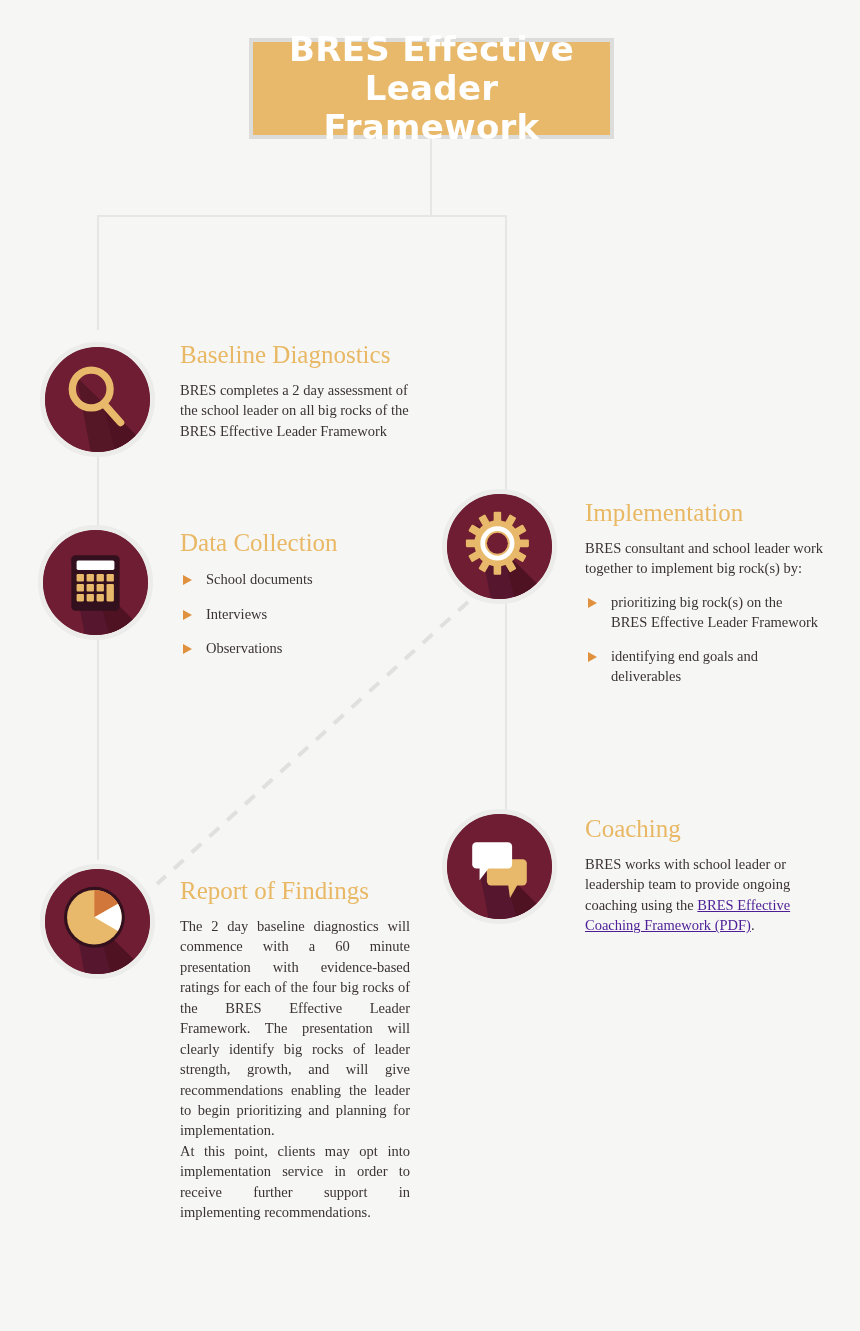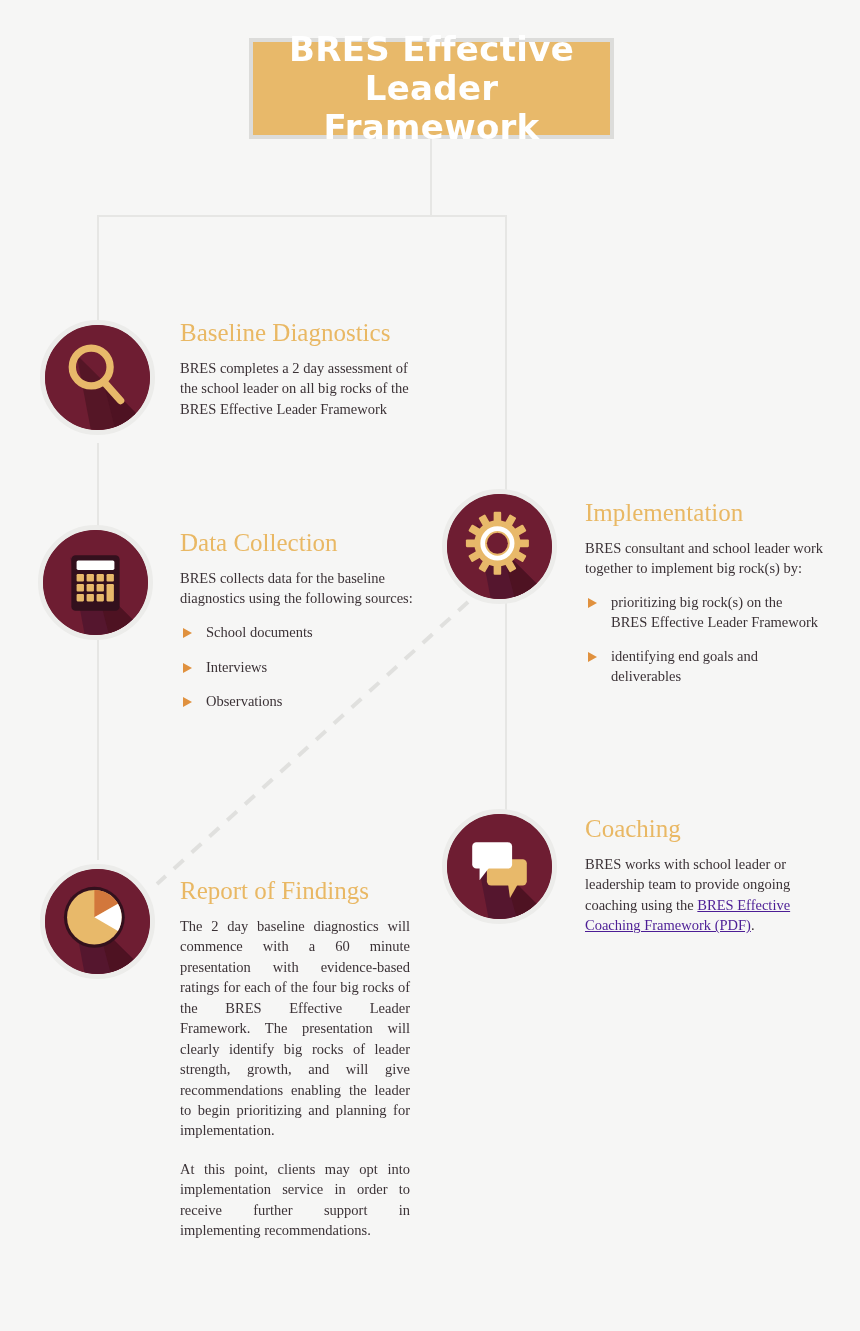--- a/index.html
+++ b/index.html
@@ -72,21 +72,21 @@
     margin:0 0 12px 0;
     font-family:"Liberation Serif","DejaVu Serif",serif;
   }
   .body-text {
     color:#3b3236;
     font-size:14.5px;
     line-height:1.41;
     margin:0;
   }
   .body-text.justify { text-align:justify; hyphens:auto; }
-  .body-text + .body-text { margin-top:18px; }
+  .body-text + .body-text { }
 
   .link { color:#4c1d95; }
 
   ul.bullets { list-style:none; margin:14px 13px 0 0; padding:0; }
   ul.bullets li {
     position:relative;
     padding-left:26px;
     margin-bottom:15px;
     color:#3b3236;
     font-size:14.5px;
@@ -96,21 +96,21 @@
   ul.bullets li .tri {
     position:absolute;
     left:3px; top:5px;
     width:0; height:0;
     border-top:5.5px solid transparent;
     border-bottom:5.5px solid transparent;
     border-left:9px solid #e0913e;
   }
 
   
-  #sec-baseline      { left:180px; top:320px;  width:232px; }
+  #sec-baseline      { left:180px; top:342px;  width:232px; }
   #sec-baseline .badge { left:-140px; top:0px; width:115px; height:115px; }
 
   #sec-data          { left:180px; top:530px;  width:240px; }
   #sec-data .badge   { left:-142px; top:-5px;  width:115px; height:115px; }
 
   #sec-report        { left:180px; top:878px;  width:230px; }
   #sec-report .badge { left:-140px; top:-14px; width:115px; height:115px; }
 
   #sec-implementation { left:585px; top:500px; width:250px; }
   #sec-implementation .badge { left:-143px; top:-11px; width:115px; height:115px; }
@@ -187,21 +187,20 @@
           <rect x="51" y="51.5" width="7" height="7" rx="1"></rect>
           <rect x="60.5" y="51.5" width="7" height="16.5" rx="1"></rect>
           <rect x="32" y="61" width="7" height="7" rx="1"></rect>
           <rect x="41.5" y="61" width="7" height="7" rx="1"></rect>
           <rect x="51" y="61" width="7" height="7" rx="1"></rect>
         </g>
       </g>
     </svg>
   </div>
   <h2 class="heading">Data Collection</h2>
-  <p class="body-text">BRES collects data for the baseline diagnostics using the following sources:</p>
   <ul class="bullets">
     <li><span class="tri"></span><span>School documents</span></li>
     <li><span class="tri"></span><span>Interviews</span></li>
     <li><span class="tri"></span><span>Observations</span></li>
   </ul>
 </div>
 
 <div class="section" id="sec-implementation">
   <div class="badge">
     <svg viewBox="0 0 100 100">

